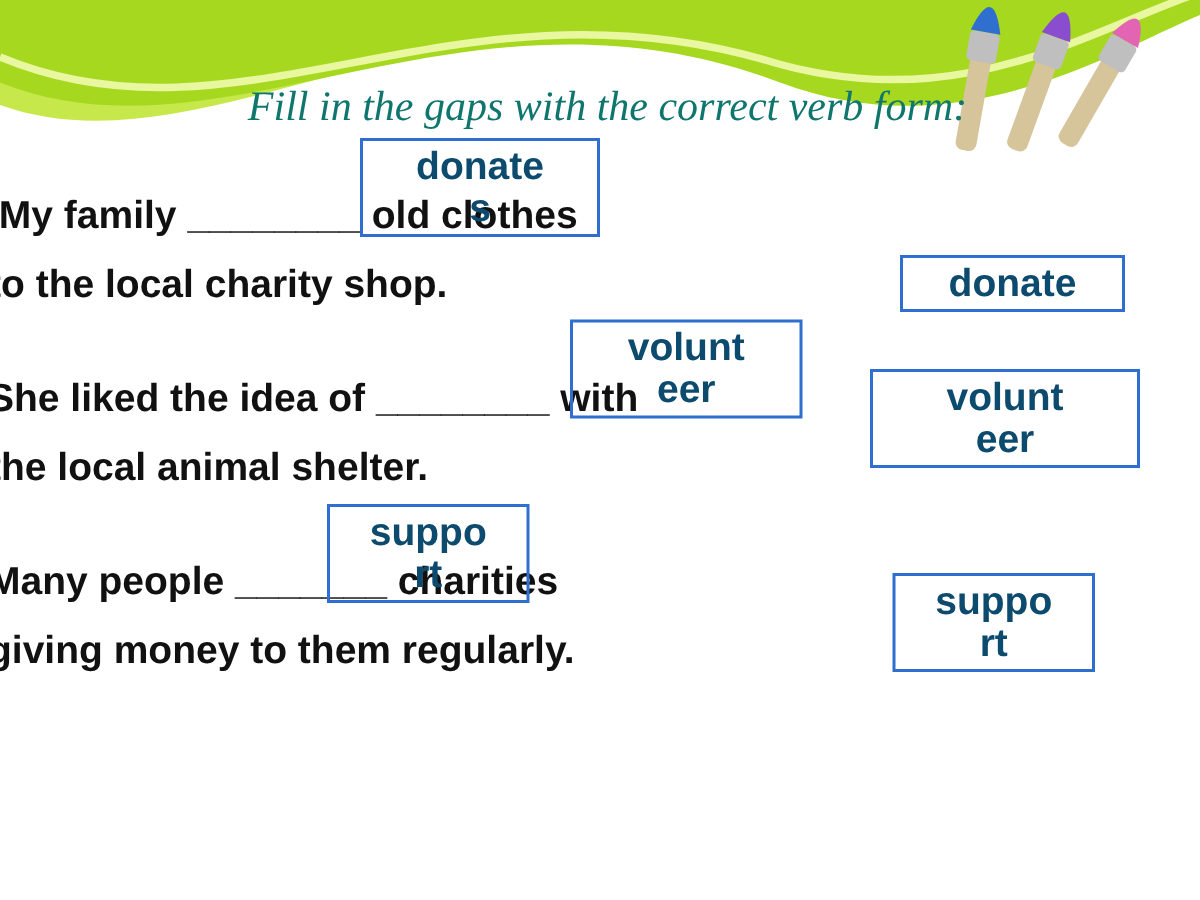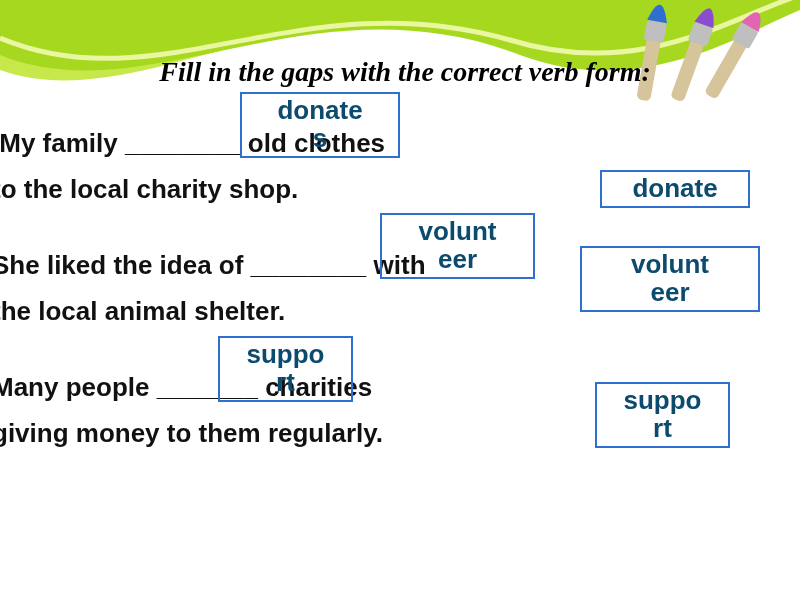--- a/index.html
+++ b/index.html
@@ -34,24 +34,24 @@
     height: 120px;
     pointer-events: none;
   }
   
   .title {
     position: absolute;
     top: 56px;
     left: 30px;
     width: 750px;
     text-align: center;
-    font-weight: bold;
+    font-weight: normal;
     font-size: 28px;
     font-style: italic;
-    color: #000000;
+    color: #0f766e;
     font-family: Georgia, "Times New Roman", serif;
   }
   
   .body {
     position: absolute;
     top: 120px;
     left: -8px;
     width: 808px;
     font-family: Verdana, Geneva, sans-serif;
     font-weight: bold;

